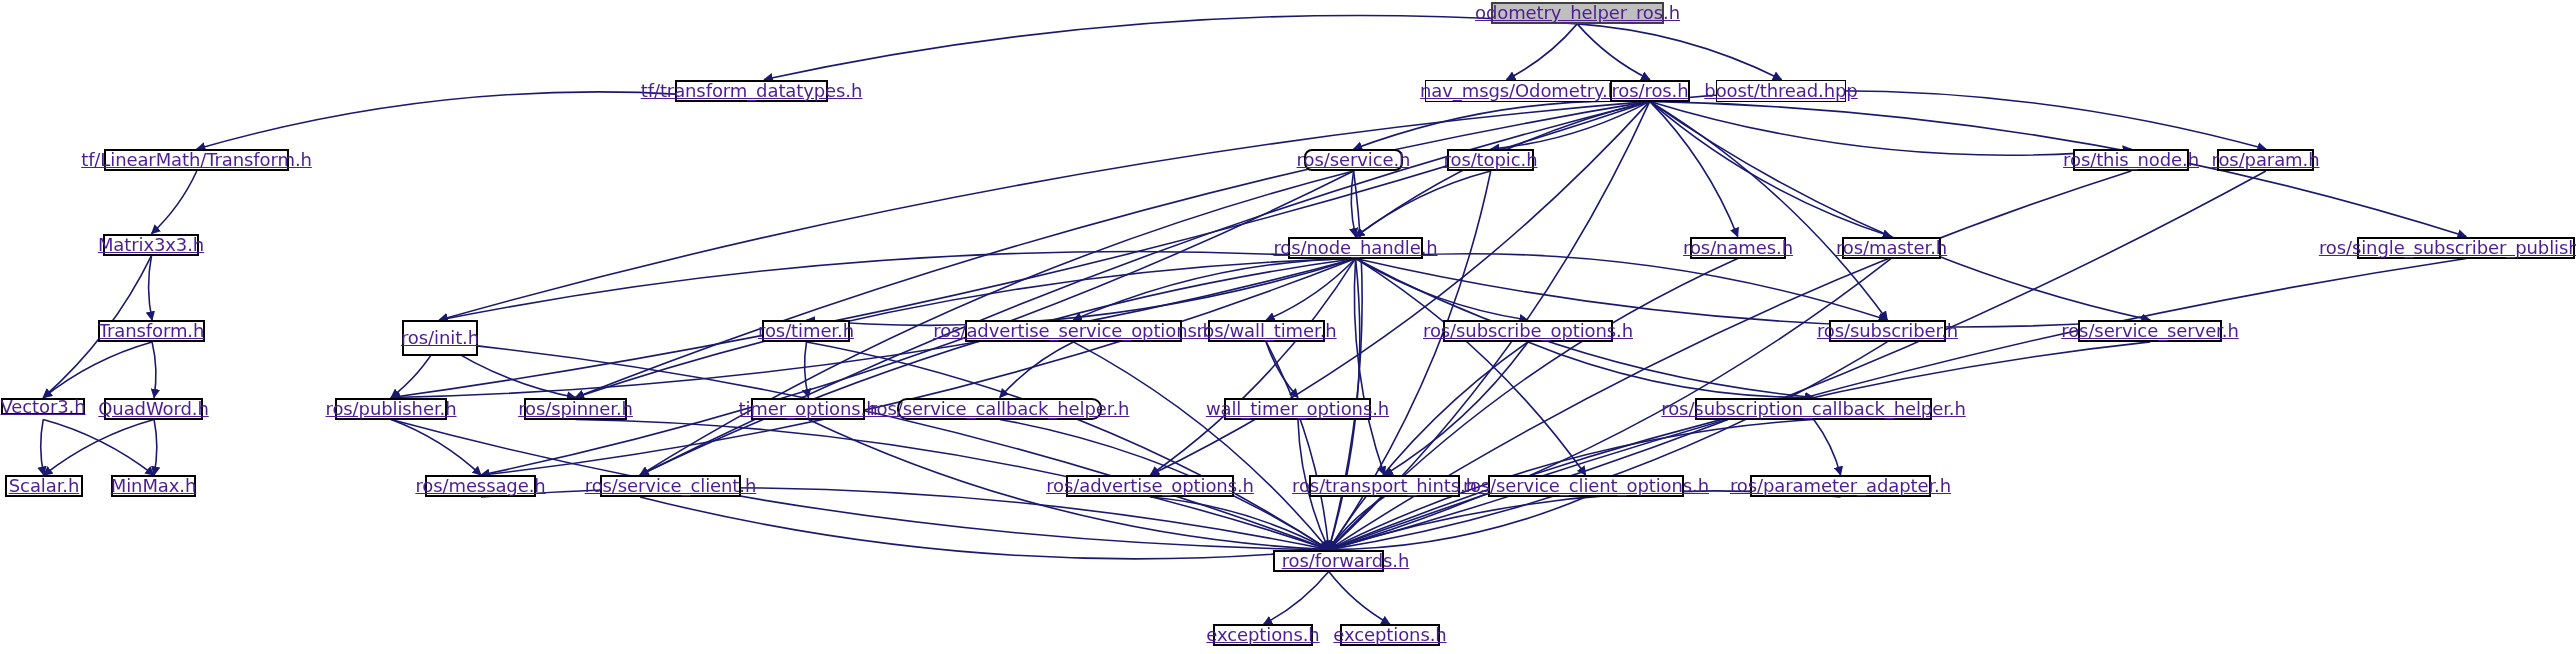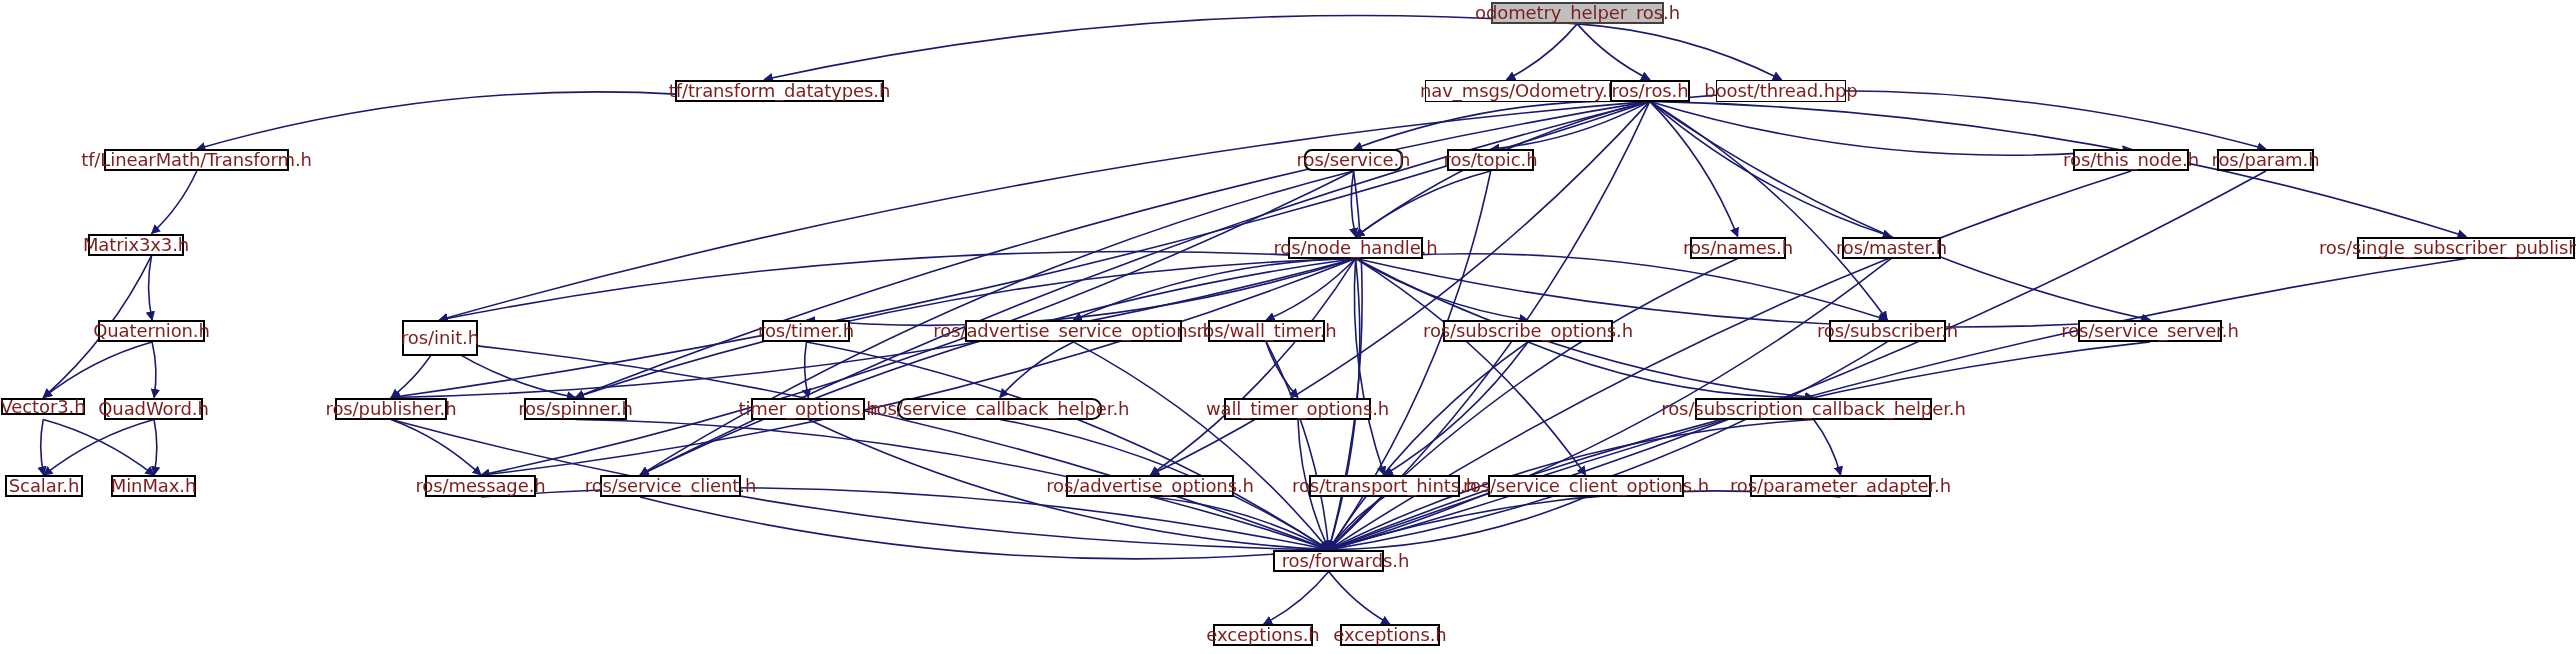--- a/index.html
+++ b/index.html
@@ -21,29 +21,30 @@
     top: 0;
     width: 2576px;
     height: 655px;
     pointer-events: none;
   }
   .gnode {
     position: absolute;
     box-sizing: border-box;
     border: 1px solid #000000;
     background: #ffffff;
-    color: #7f1d1d;
+    color: #4c1d95;
     font-size: 18px;
     line-height: 1;
     display: flex;
     align-items: center;
     justify-content: center;
     white-space: nowrap;
     letter-spacing: -0.1px;
     z-index: 5;
+    text-decoration: underline;
   }
   .gnode.root {
     background: #bfbfbf;
     border: 2px solid #404040;
   }
   .gnode.bold {
     border: 2px solid #000000;
   }
 </style>
 </head>
@@ -143,21 +144,21 @@
         <path d="M 1595.5 500 Q 1471.55 552.35 1337 553" marker-end="url(#arrow)"></path>
         <path d="M 1852 500 Q 1589.2 475 1337 553" marker-end="url(#arrow)"></path>
         <path d="M 1337 575 Q 1309.55 608.05 1271.5 628" marker-end="url(#arrow)"></path>
         <path d="M 1337 575 Q 1362.45 607.65 1398.5 628" marker-end="url(#arrow)"></path>
       </g>
   </svg>
   <div id="node-layer">
       <div class="gnode root" style="left: 1491px; top: 2px; width: 173px; height: 22px;">
         <span>odometry_helper_ros.h</span>
       </div>
-      <div class="gnode bold" style="left: 675px; top: 80px; width: 209px; height: 22px;">
+      <div class="gnode bold" style="left: 675px; top: 80px; width: 153px; height: 22px;">
         <span>tf/transform_datatypes.h</span>
       </div>
       <div class="gnode" style="left: 1425px; top: 80px; width: 189px; height: 22px;">
         <span>nav_msgs/Odometry.h</span>
       </div>
       <div class="gnode bold" style="left: 1610px; top: 80px; width: 80px; height: 22px;">
         <span>ros/ros.h</span>
       </div>
       <div class="gnode" style="left: 1716px; top: 80px; width: 130px; height: 22px;">
         <span>boost/thread.hpp</span>
@@ -170,37 +171,37 @@
       </div>
       <div class="gnode bold" style="left: 1447px; top: 149px; width: 87px; height: 22px;">
         <span>ros/topic.h</span>
       </div>
       <div class="gnode bold" style="left: 2073px; top: 149px; width: 116px; height: 22px;">
         <span>ros/this_node.h</span>
       </div>
       <div class="gnode bold" style="left: 2217px; top: 149px; width: 97px; height: 22px;">
         <span>ros/param.h</span>
       </div>
-      <div class="gnode bold" style="left: 88px; top: 234px; width: 96px; height: 22px;">
+      <div class="gnode bold" style="left: 103px; top: 234px; width: 96px; height: 22px;">
         <span>Matrix3x3.h</span>
       </div>
       <div class="gnode bold" style="left: 1288px; top: 237px; width: 135px; height: 22px;">
         <span>ros/node_handle.h</span>
       </div>
       <div class="gnode bold" style="left: 1690px; top: 237px; width: 96px; height: 22px;">
         <span>ros/names.h</span>
       </div>
       <div class="gnode bold" style="left: 1842px; top: 237px; width: 99px; height: 22px;">
         <span>ros/master.h</span>
       </div>
       <div class="gnode bold" style="left: 2357px; top: 237px; width: 218px; height: 22px;">
         <span>ros/single_subscriber_publisher.h</span>
       </div>
       <div class="gnode bold" style="left: 98px; top: 320px; width: 107px; height: 22px;">
-        <span>Quaternion.h</span>
+        <span>Transform.h</span>
       </div>
       <div class="gnode bold" style="left: 402px; top: 320px; width: 76px; height: 36px;">
         <span>ros/init.h</span>
       </div>
       <div class="gnode bold" style="left: 762px; top: 320px; width: 88px; height: 22px;">
         <span>ros/timer.h</span>
       </div>
       <div class="gnode bold" style="left: 965px; top: 320px; width: 217px; height: 22px;">
         <span>ros/advertise_service_options.h</span>
       </div>

